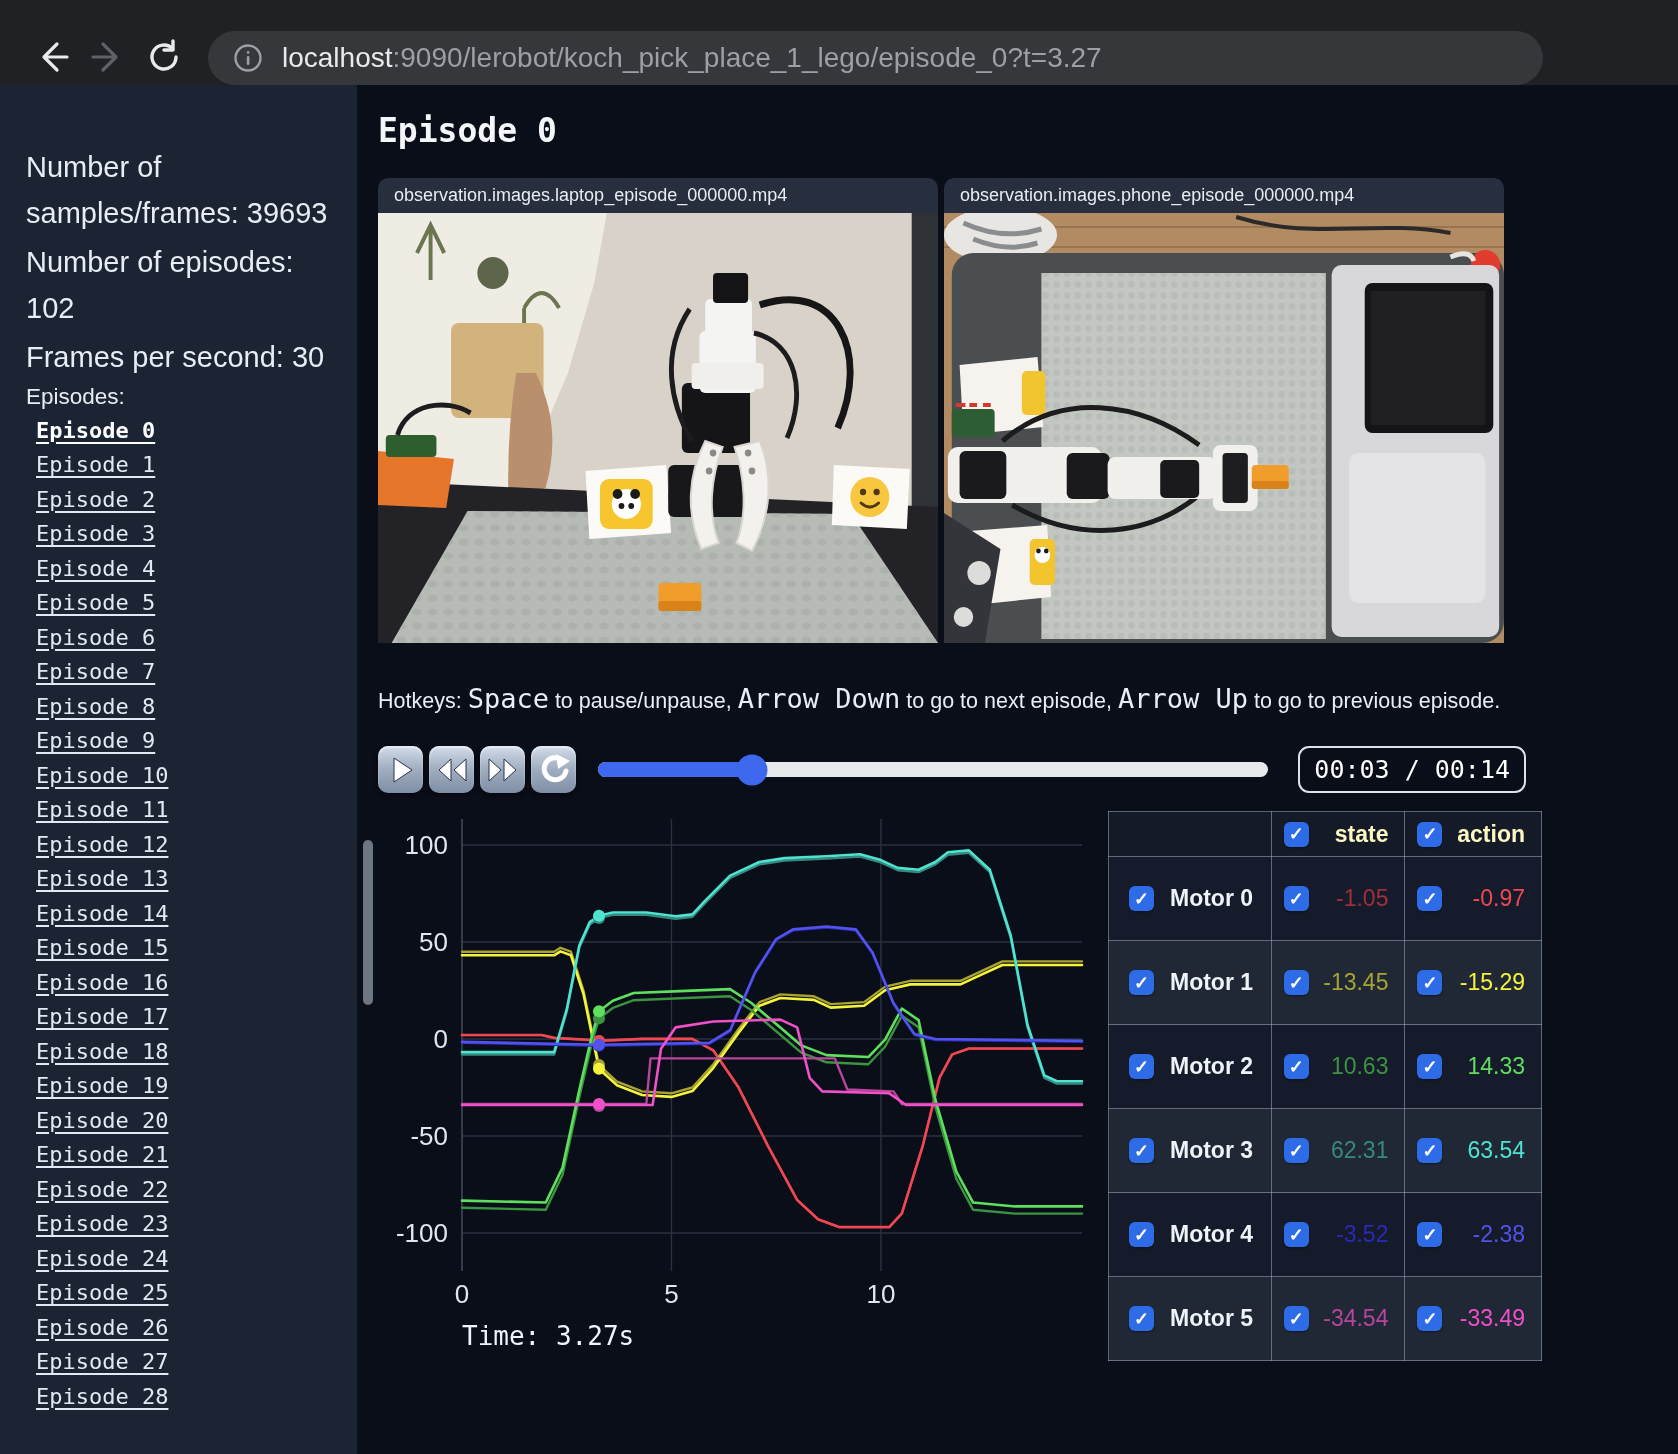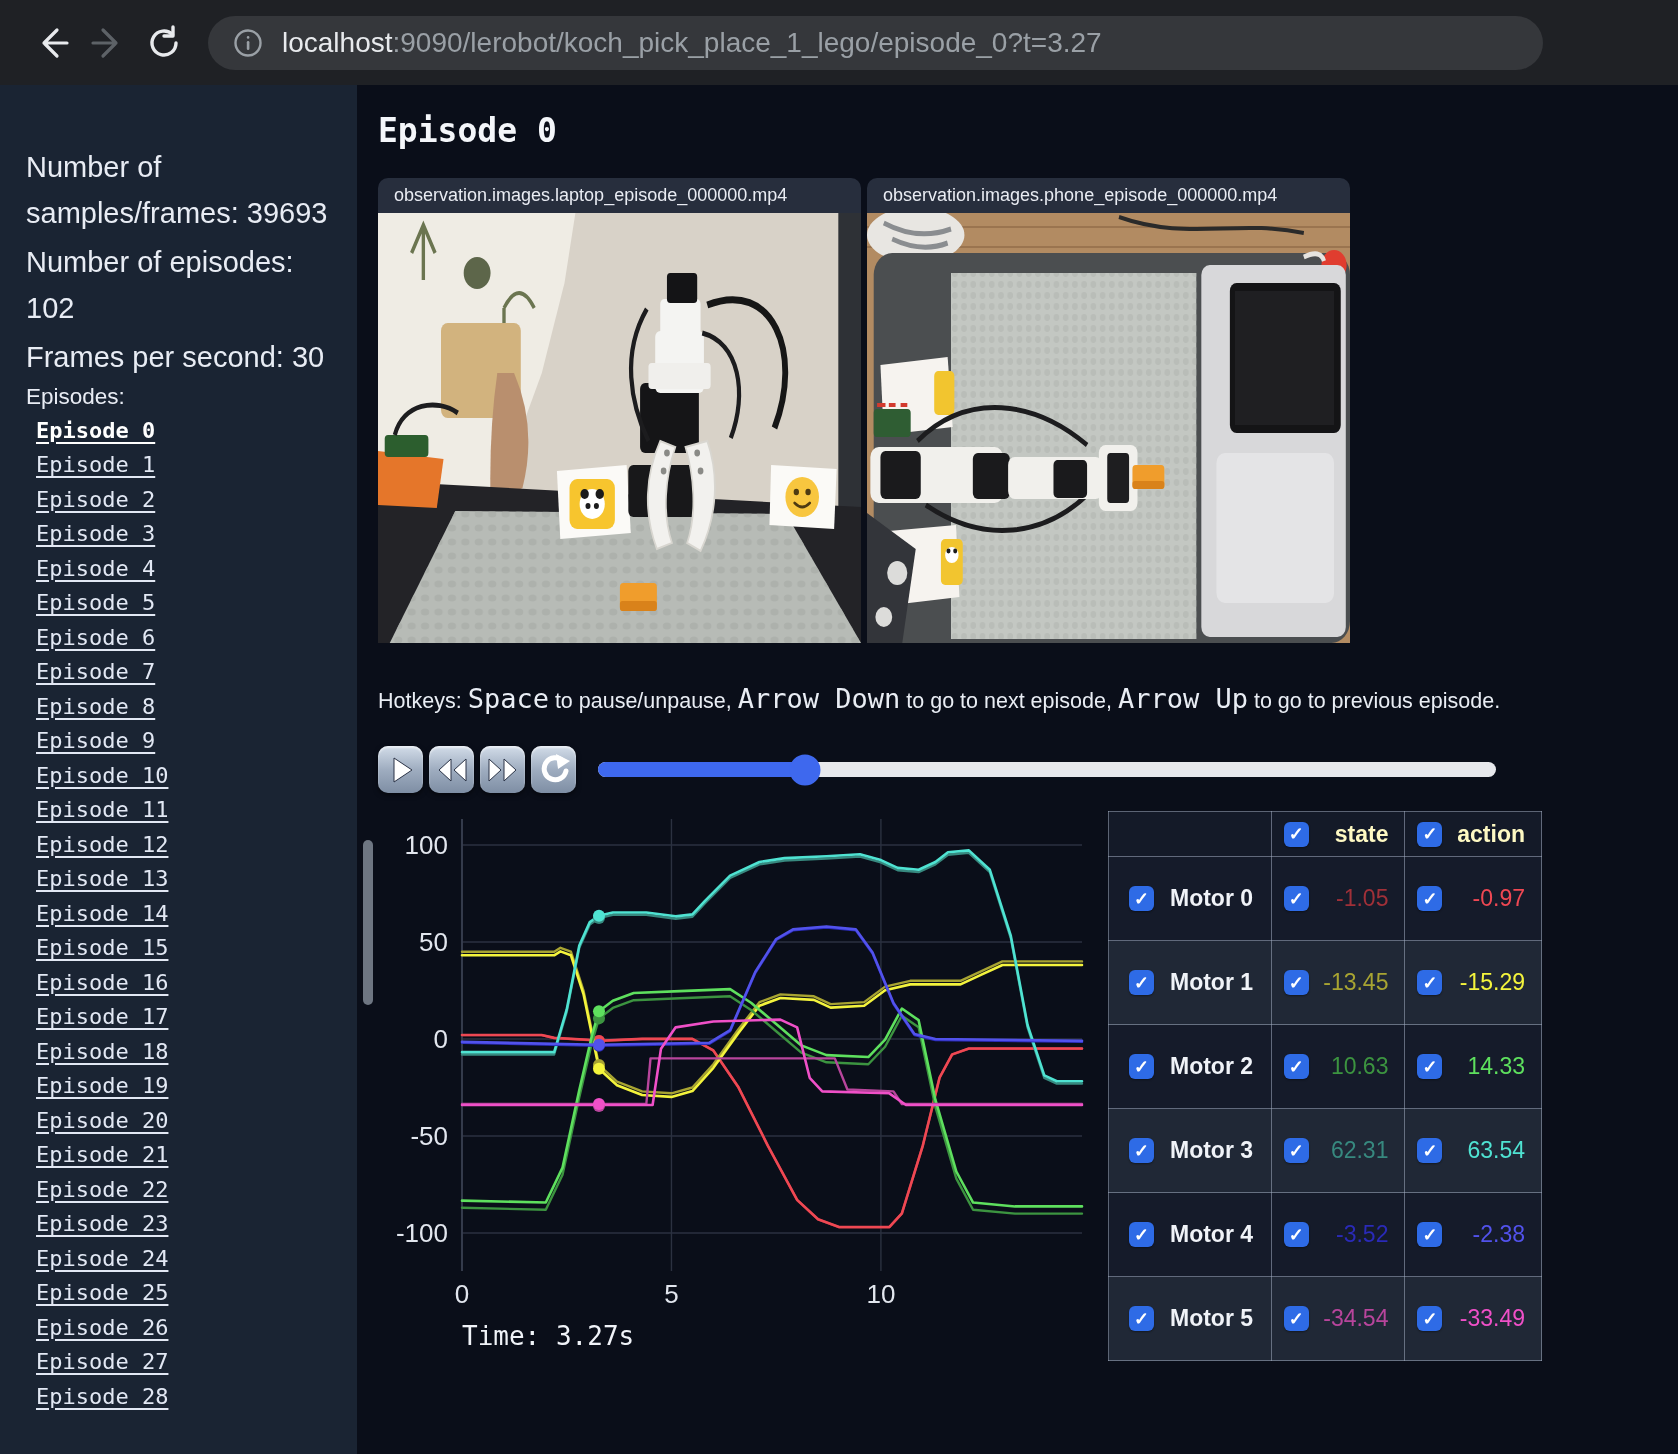--- a/index.html
+++ b/index.html
@@ -1,21 +1,21 @@
 <!DOCTYPE html>
 <html><head>
 <meta charset="utf-8">
 <style>
   * { margin:0; padding:0; box-sizing:border-box; }
   html,body { width:1678px; height:1454px; overflow:hidden; background:#0a0e19;
               font-family:"Liberation Sans", sans-serif; }
   .mono { font-family:"DejaVu Sans Mono", monospace; }
 
   
-  .chrome { height:85px; background:#1f2125; display:flex; align-items:center; padding:0 20px 0 24px; }
+  .chrome { height:85px; background:#1f2125; display:flex; align-items:flex-end; padding:0 20px 0 24px; }
   .chrome .navbtn { width:56px; height:56px; display:flex; align-items:center; justify-content:center; border-radius:50%; cursor:pointer; flex:0 0 auto; }
   .urlpill { margin-left:16px; width:1335px; height:54px; background:#35373b; border-radius:27px; display:flex; align-items:center; padding:0 24px; }
   .urlpill .url { font-size:28px; margin-left:18px; white-space:nowrap; overflow:hidden; }
   .url .host { color:#e8eaed; font-weight:500; }
   .url .rest { color:#9aa0a6; }
 
   
   .app { display:flex; height:1369px; position:relative; }
   .sidebar { width:357px; background:#1a2433; padding:30px 26px 0 26px; overflow:hidden; flex:0 0 auto; }
   .sidebar h2 { color:#f2f5fa; font-size:31px; line-height:1.42; word-break:break-all; margin-bottom:36px; }
@@ -27,21 +27,21 @@
   ul.ep-list a { font-family:"DejaVu Sans Mono", monospace; font-size:22px; color:#e2e8f4; text-decoration:underline; text-underline-offset:4px; cursor:pointer; }
   ul.ep-list a.active { font-weight:bold; color:#ffffff; }
 
   .scroll-thumb { position:absolute; left:6px; top:755px; width:10px; height:165px; border-radius:6px; background:#6e7682; }
 
   .main { flex:1; padding:26px 0 0 21px; position:relative; }
   .main h1 { color:#f4f6fa; font-family:"DejaVu Sans Mono", monospace; font-size:33px; margin-bottom:28px; }
 
   
   .videos { display:flex; gap:6px; }
-  .vpanel { width:483px; flex:0 0 auto; }
+  .vpanel { width:560px; flex:0 0 auto; }
   .vhead { background:#272e3d; border-radius:10px 10px 0 0; padding:7px 16px; color:#e9ecf3; font-size:18px; white-space:nowrap; overflow:hidden; }
   .vbody { height:430px; background:#101521; overflow:hidden; }
   .vbody svg { display:block; width:100%; height:100%; }
 
   
   .hotkeys { margin-top:40px; color:#e9edf4; font-size:21.5px; }
   .hotkeys .mono { font-size:27px; }
 
   
   .controls { margin-top:32px; display:flex; align-items:center; width:1148px; }
@@ -303,20 +303,21 @@
       <div class="ctl-btn">
         <svg width="36" height="36" viewBox="0 0 36 36">
             <path d="M27,9 A11,11 0 1 0 30,19" stroke="#ffffff" stroke-width="5" fill="none" stroke-linecap="round"></path>
             <polygon points="20,2 34,9 22,17" fill="#ffffff"></polygon>
           </svg>
       </div>
       <div class="slider">
         <div class="slider-fill" style="width: 23%;"></div>
         <div class="slider-thumb" style="left: 23%;"></div>
       </div>
+      <div class="timebadge">00:03 / 00:14</div>
     </div>
 
     <div class="bottom">
       <div class="chart-wrap">
         <svg width="724" height="500" viewBox="0 0 724 500">
             <line x1="84" y1="34" x2="704" y2="34" stroke="#2b3140" stroke-width="1.4"></line>
             <text x="70" y="43" fill="#e2e6ee" font-size="26" text-anchor="end">100</text>
             <line x1="84" y1="131" x2="704" y2="131" stroke="#2b3140" stroke-width="1.4"></line>
             <text x="70" y="140" fill="#e2e6ee" font-size="26" text-anchor="end">50</text>
             <line x1="84" y1="228" x2="704" y2="228" stroke="#2b3140" stroke-width="1.4"></line>

